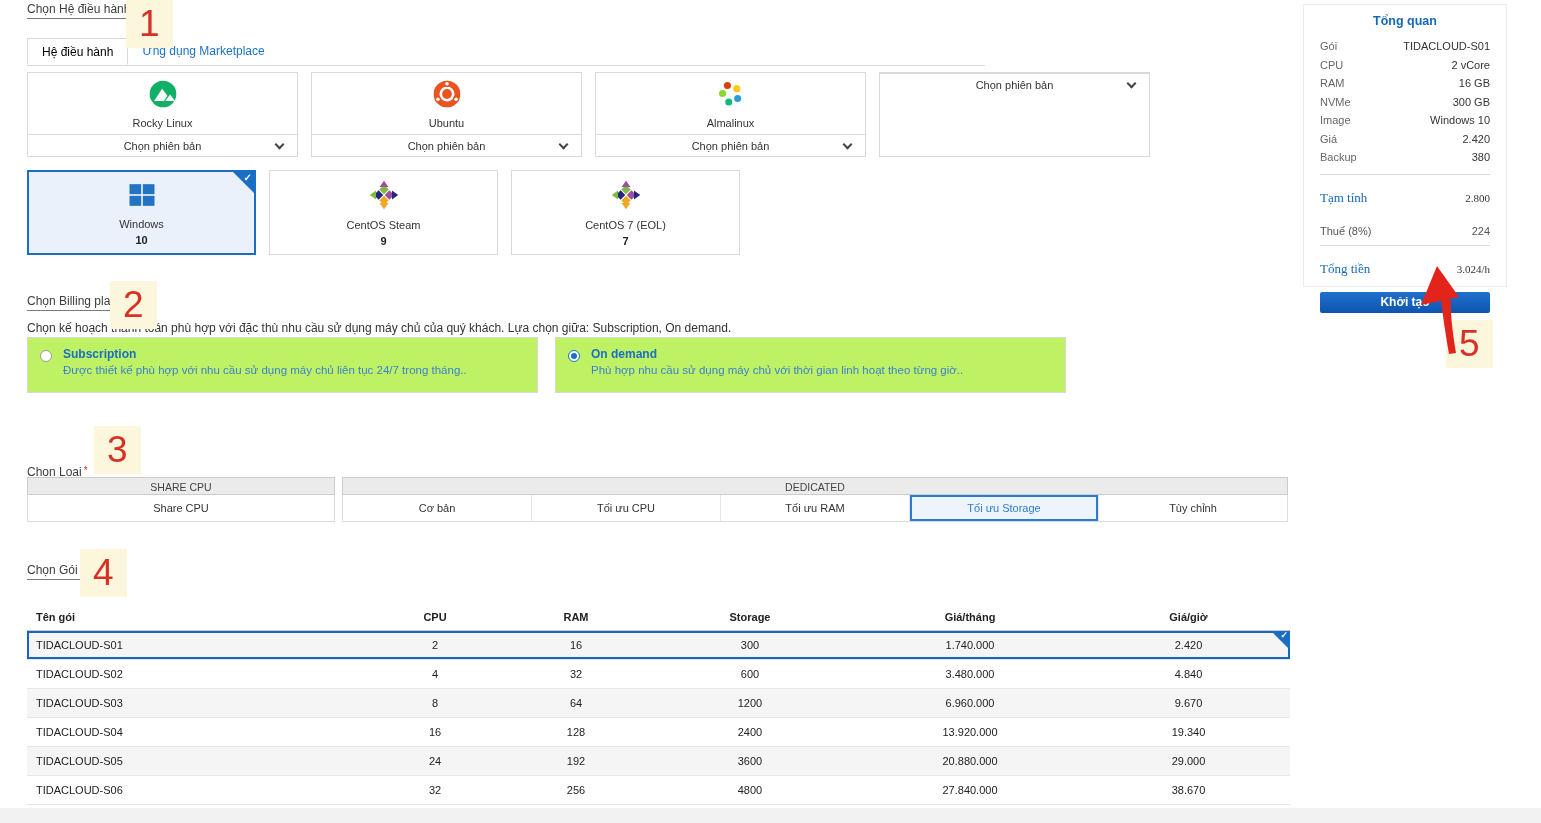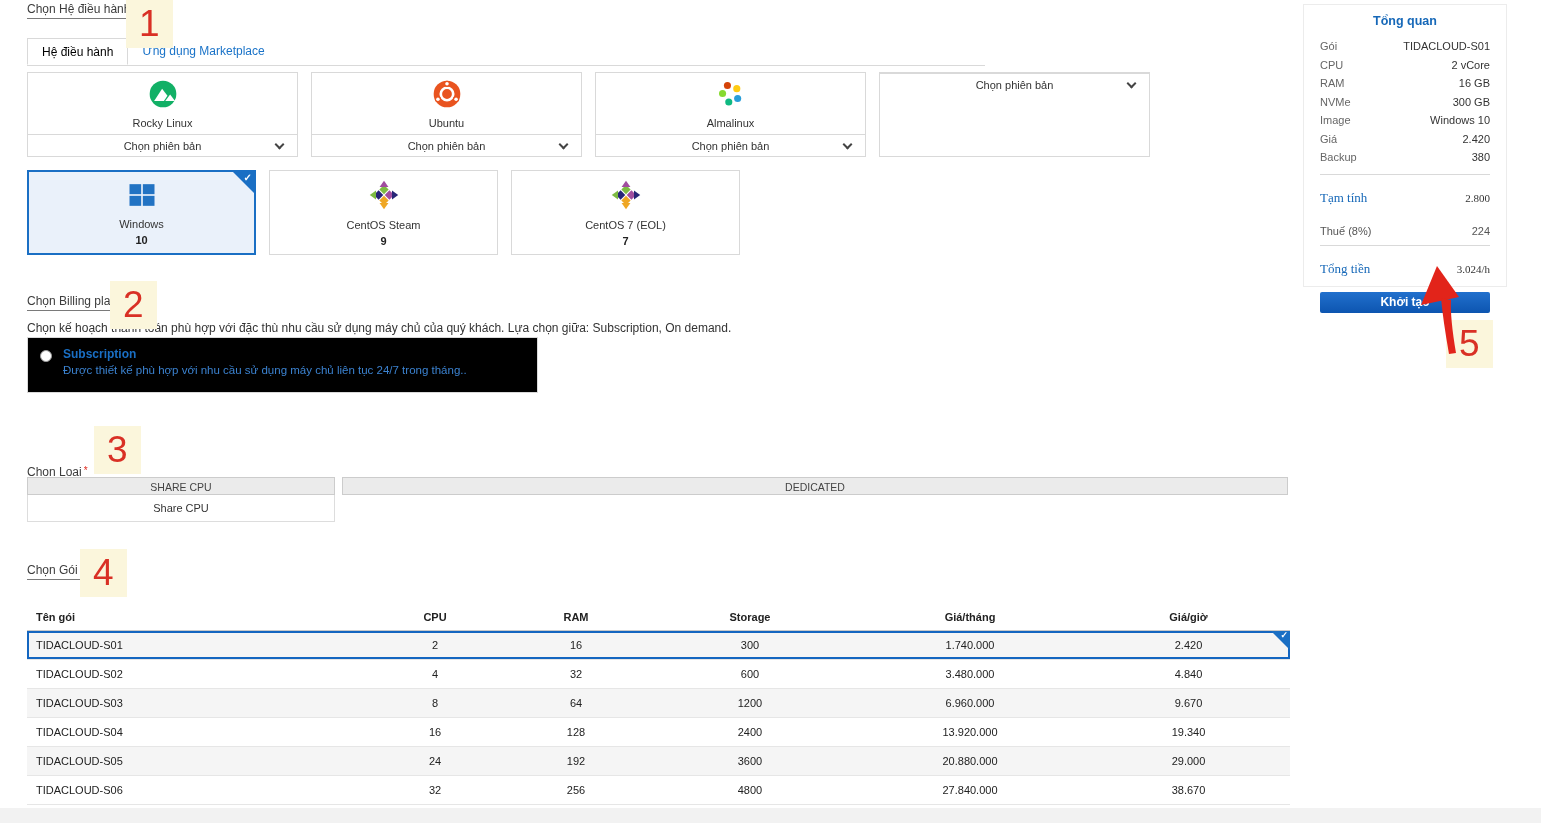--- a/index.html
+++ b/index.html
@@ -27,21 +27,21 @@
   .os-select { height:23px; border-top:1px solid #d9d9d9; position:relative; text-align:center; line-height:22px; font-size:11px; color:#333; cursor:pointer; }
   .chev { position:absolute; right:14px; top:6px; width:7px; height:7px; border-right:2px solid #444; border-bottom:2px solid #444; transform:rotate(45deg); }
   .os-card2 { width:229px; height:85px; border:1px solid #d9d9d9; background:#fff; position:relative; display:flex; flex-direction:column; align-items:center; justify-content:center; gap:4px; cursor:pointer; }
   .os-card2 .os-ver { font-size:11px; color:#222; font-weight:bold; }
   .os-card2.selected { border:2px solid #1a6fc4; background:#eaf1fa; }
   .corner-flag { position:absolute; top:-1px; right:-1px; width:0; height:0; border-top:23px solid #1a6fc4; border-left:23px solid transparent; }
   .corner-check { position:absolute; top:0; right:2px; color:#fff; font-size:10px; font-weight:bold; }
 
   
   .billing-intro { position:absolute; left:27px; top:321px; font-size:12px; color:#333; }
-  .billing-card { position:absolute; top:337px; width:511px; height:56px; border:1px solid #d9d9d9; background:#000000; cursor:pointer; }
+  .billing-card { position:absolute; top:337px; width:511px; height:56px; border:1px solid #d9d9d9; background:#bef264; cursor:pointer; }
   .radio { position:absolute; left:12px; top:12px; width:12px; height:12px; border:1px solid #9a9a9a; border-radius:50%; background:#fff; }
   .radio.sel { border-color:#1a6fc4; }
   .radio.sel::after { content:""; position:absolute; left:2px; top:2px; width:6px; height:6px; border-radius:50%; background:#1a6fc4; }
   .b-title { position:absolute; left:35px; top:9px; font-size:12px; font-weight:bold; color:#1a6fc4; }
   .b-desc { position:absolute; left:35px; top:26px; font-size:11.5px; color:#3b82d0; }
 
   
   .type-table { position:absolute; top:477px; }
   .t-head { height:18px; line-height:18px; background:#ebebeb; border:1px solid #ccc; text-align:center; font-size:10.5px; color:#444; }
   .t-cells { display:flex; border:1px solid #ddd; border-top:none; background:#fff; }
@@ -207,32 +207,44 @@
 
   <div class="section-label" style="left:27px; top:294px;"><span>Chọn Billing plan</span><span class="req">*</span></div>
   <div class="step-num" style="left:110px; top:281px;">2</div>
   <div class="billing-intro">Chọn kế hoạch thanh toán phù hợp với đặc thù nhu cầu sử dụng máy chủ của quý khách. Lựa chọn giữa: Subscription, On demand.</div>
 
   <div class="billing-card" style="left:27px;">
     <span class="radio"></span>
     <div class="b-title">Subscription</div>
     <div class="b-desc">Được thiết kế phù hợp với nhu cầu sử dụng máy chủ liên tục 24/7 trong tháng..</div>
   </div>
+  <div class="billing-card" style="left:555px;">
+    <span class="radio sel"></span>
+    <div class="b-title">On demand</div>
+    <div class="b-desc">Phù hợp nhu cầu sử dụng máy chủ với thời gian linh hoạt theo từng giờ..</div>
+  </div>
 
   <div class="section-label" style="left:27px; top:465px;"><span>Chọn Loại</span><span class="req">*</span></div>
   <div class="step-num" style="left:94px; top:426px;">3</div>
 
   <div class="type-table" style="left:27px; width:308px;">
     <div class="t-head">SHARE CPU</div>
     <div class="t-cells">
       <div class="t-cell">Share CPU</div>
     </div>
   </div>
   <div class="type-table" style="left:342px; width:946px;">
     <div class="t-head">DEDICATED</div>
+    <div class="t-cells">
+      <div class="t-cell">Cơ bản</div>
+      <div class="t-cell">Tối ưu CPU</div>
+      <div class="t-cell">Tối ưu RAM</div>
+      <div class="t-cell sel">Tối ưu Storage</div>
+      <div class="t-cell">Tùy chỉnh</div>
+    </div>
   </div>
 
   <div class="section-label" style="left:27px; top:563px;"><span>Chọn Gói</span><span class="req">*</span></div>
   <div class="step-num" style="left:80px; top:549px;">4</div>
 
   <div class="pkg-table">
     <div class="pkg-hrow">
       <div class="c-name">Tên gói</div>
       <div class="c-cpu">CPU</div>
       <div class="c-ram">RAM</div>

